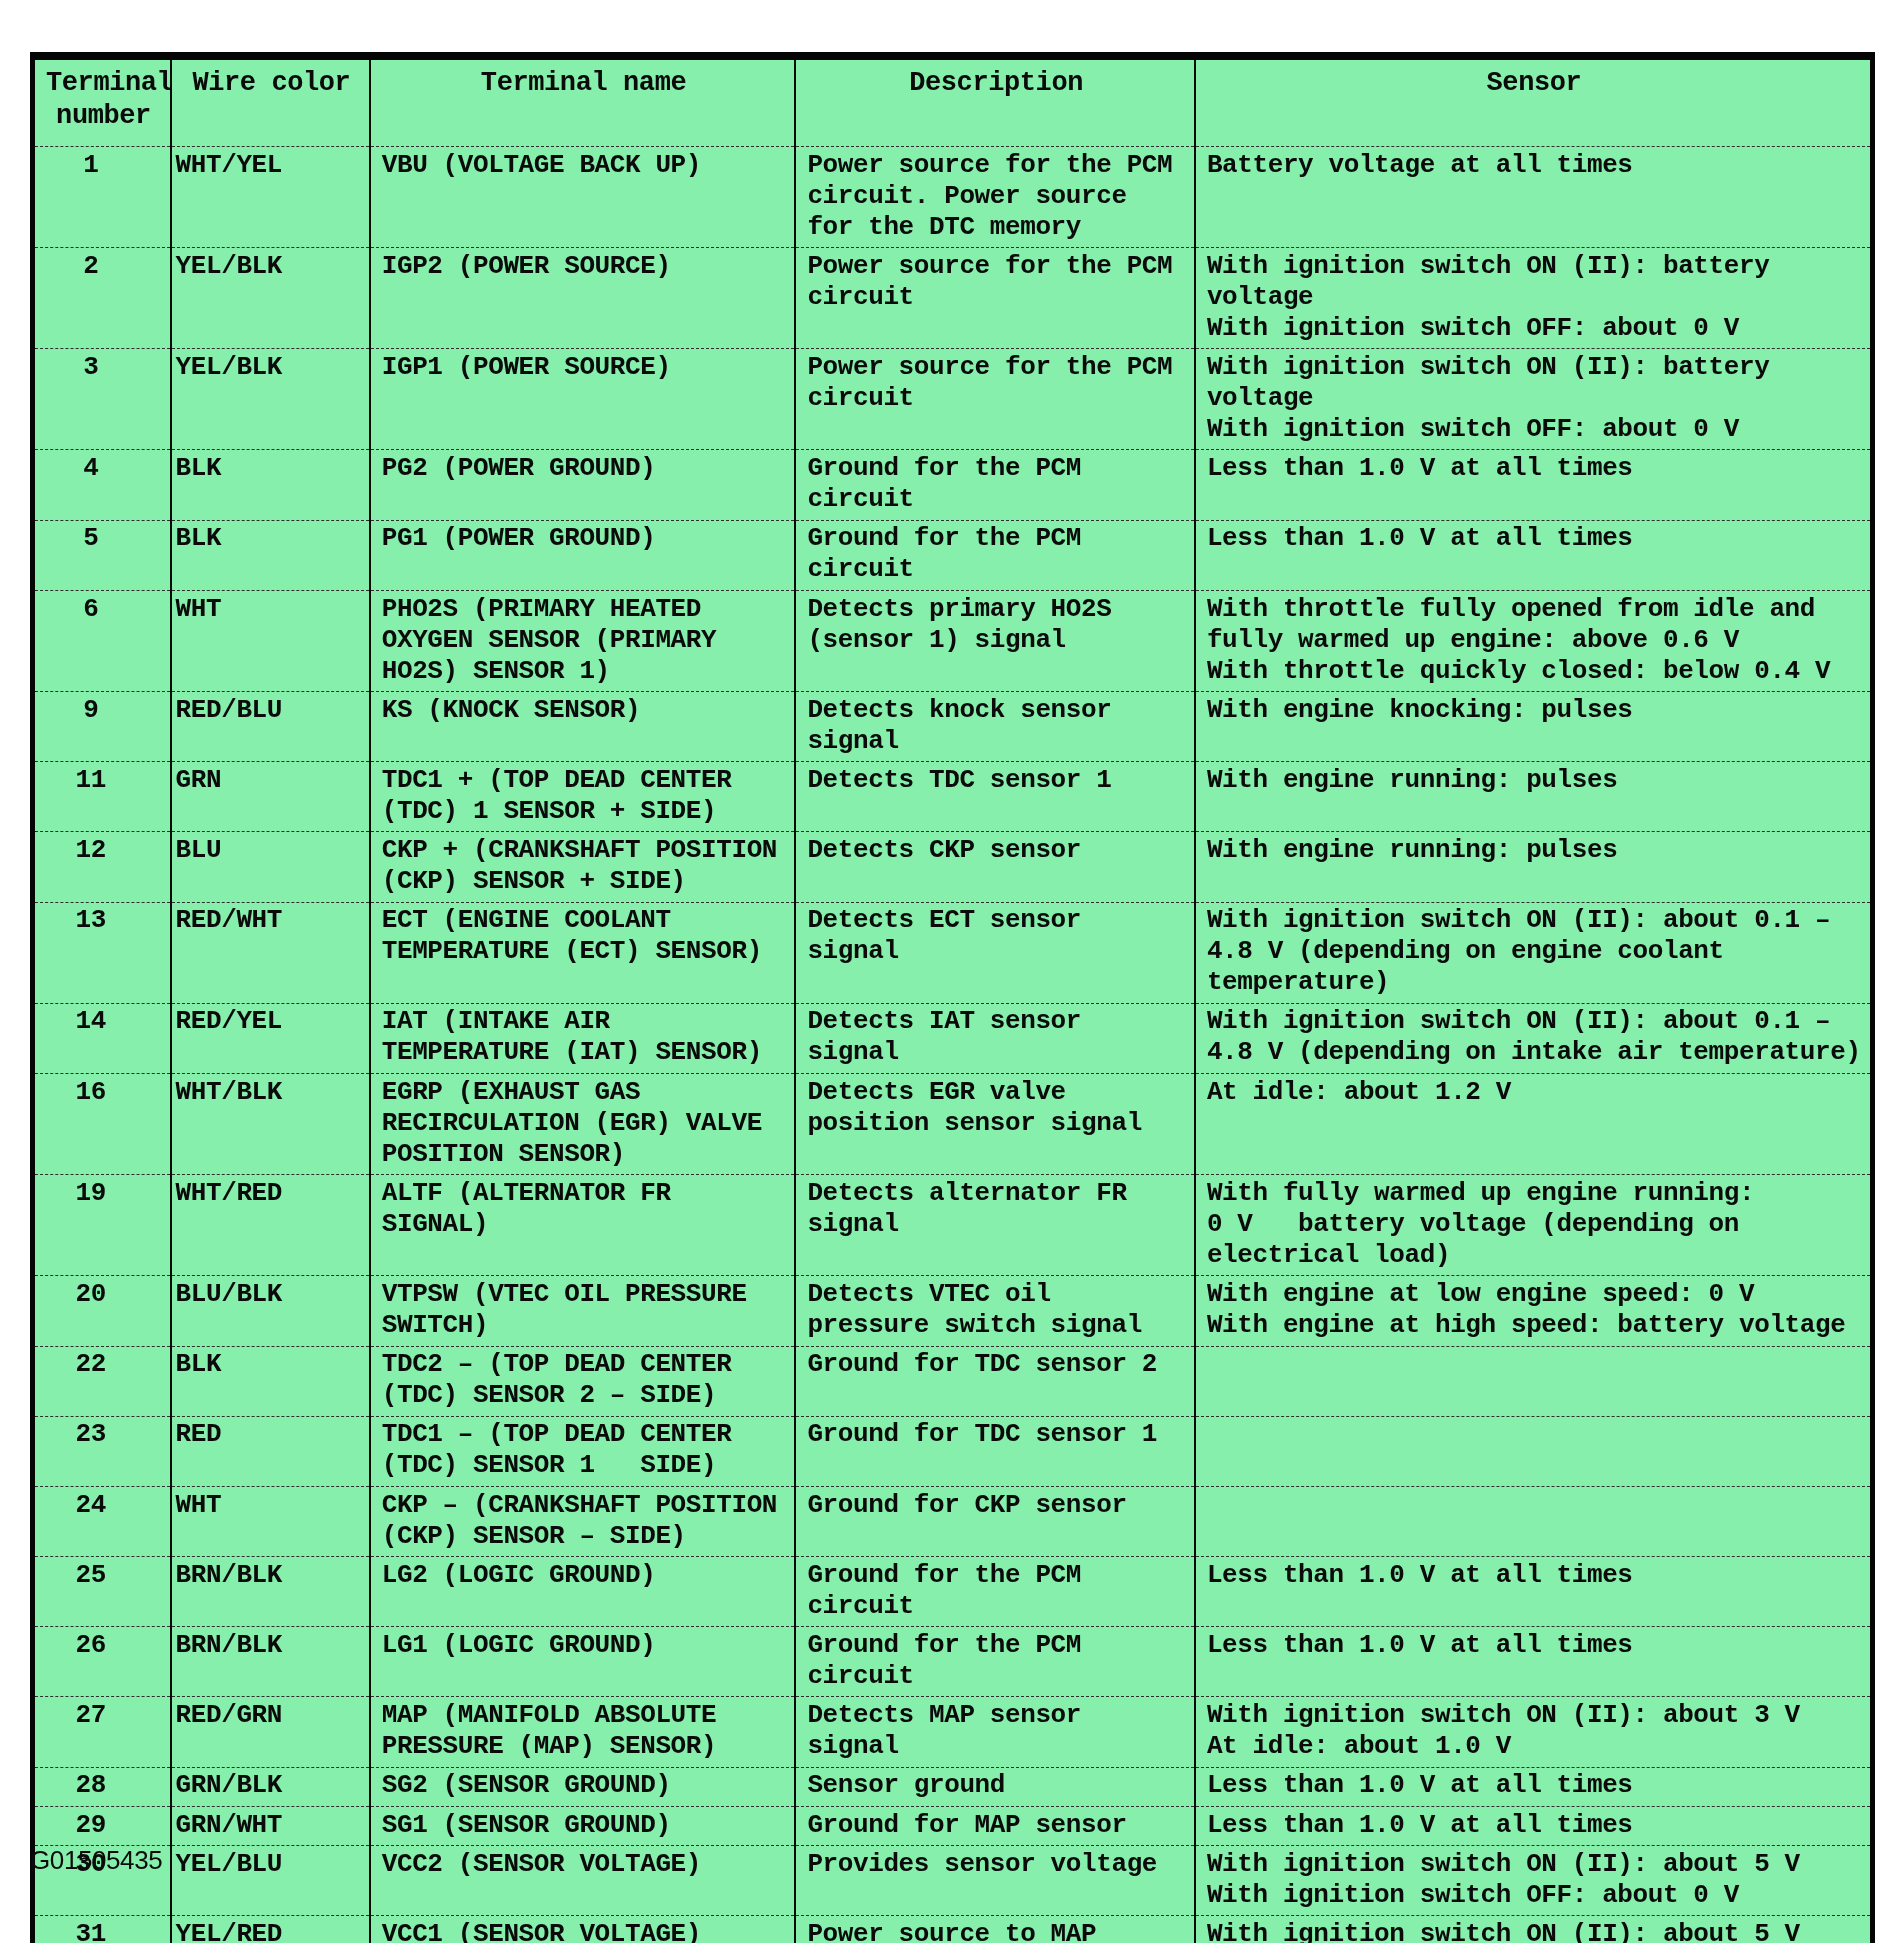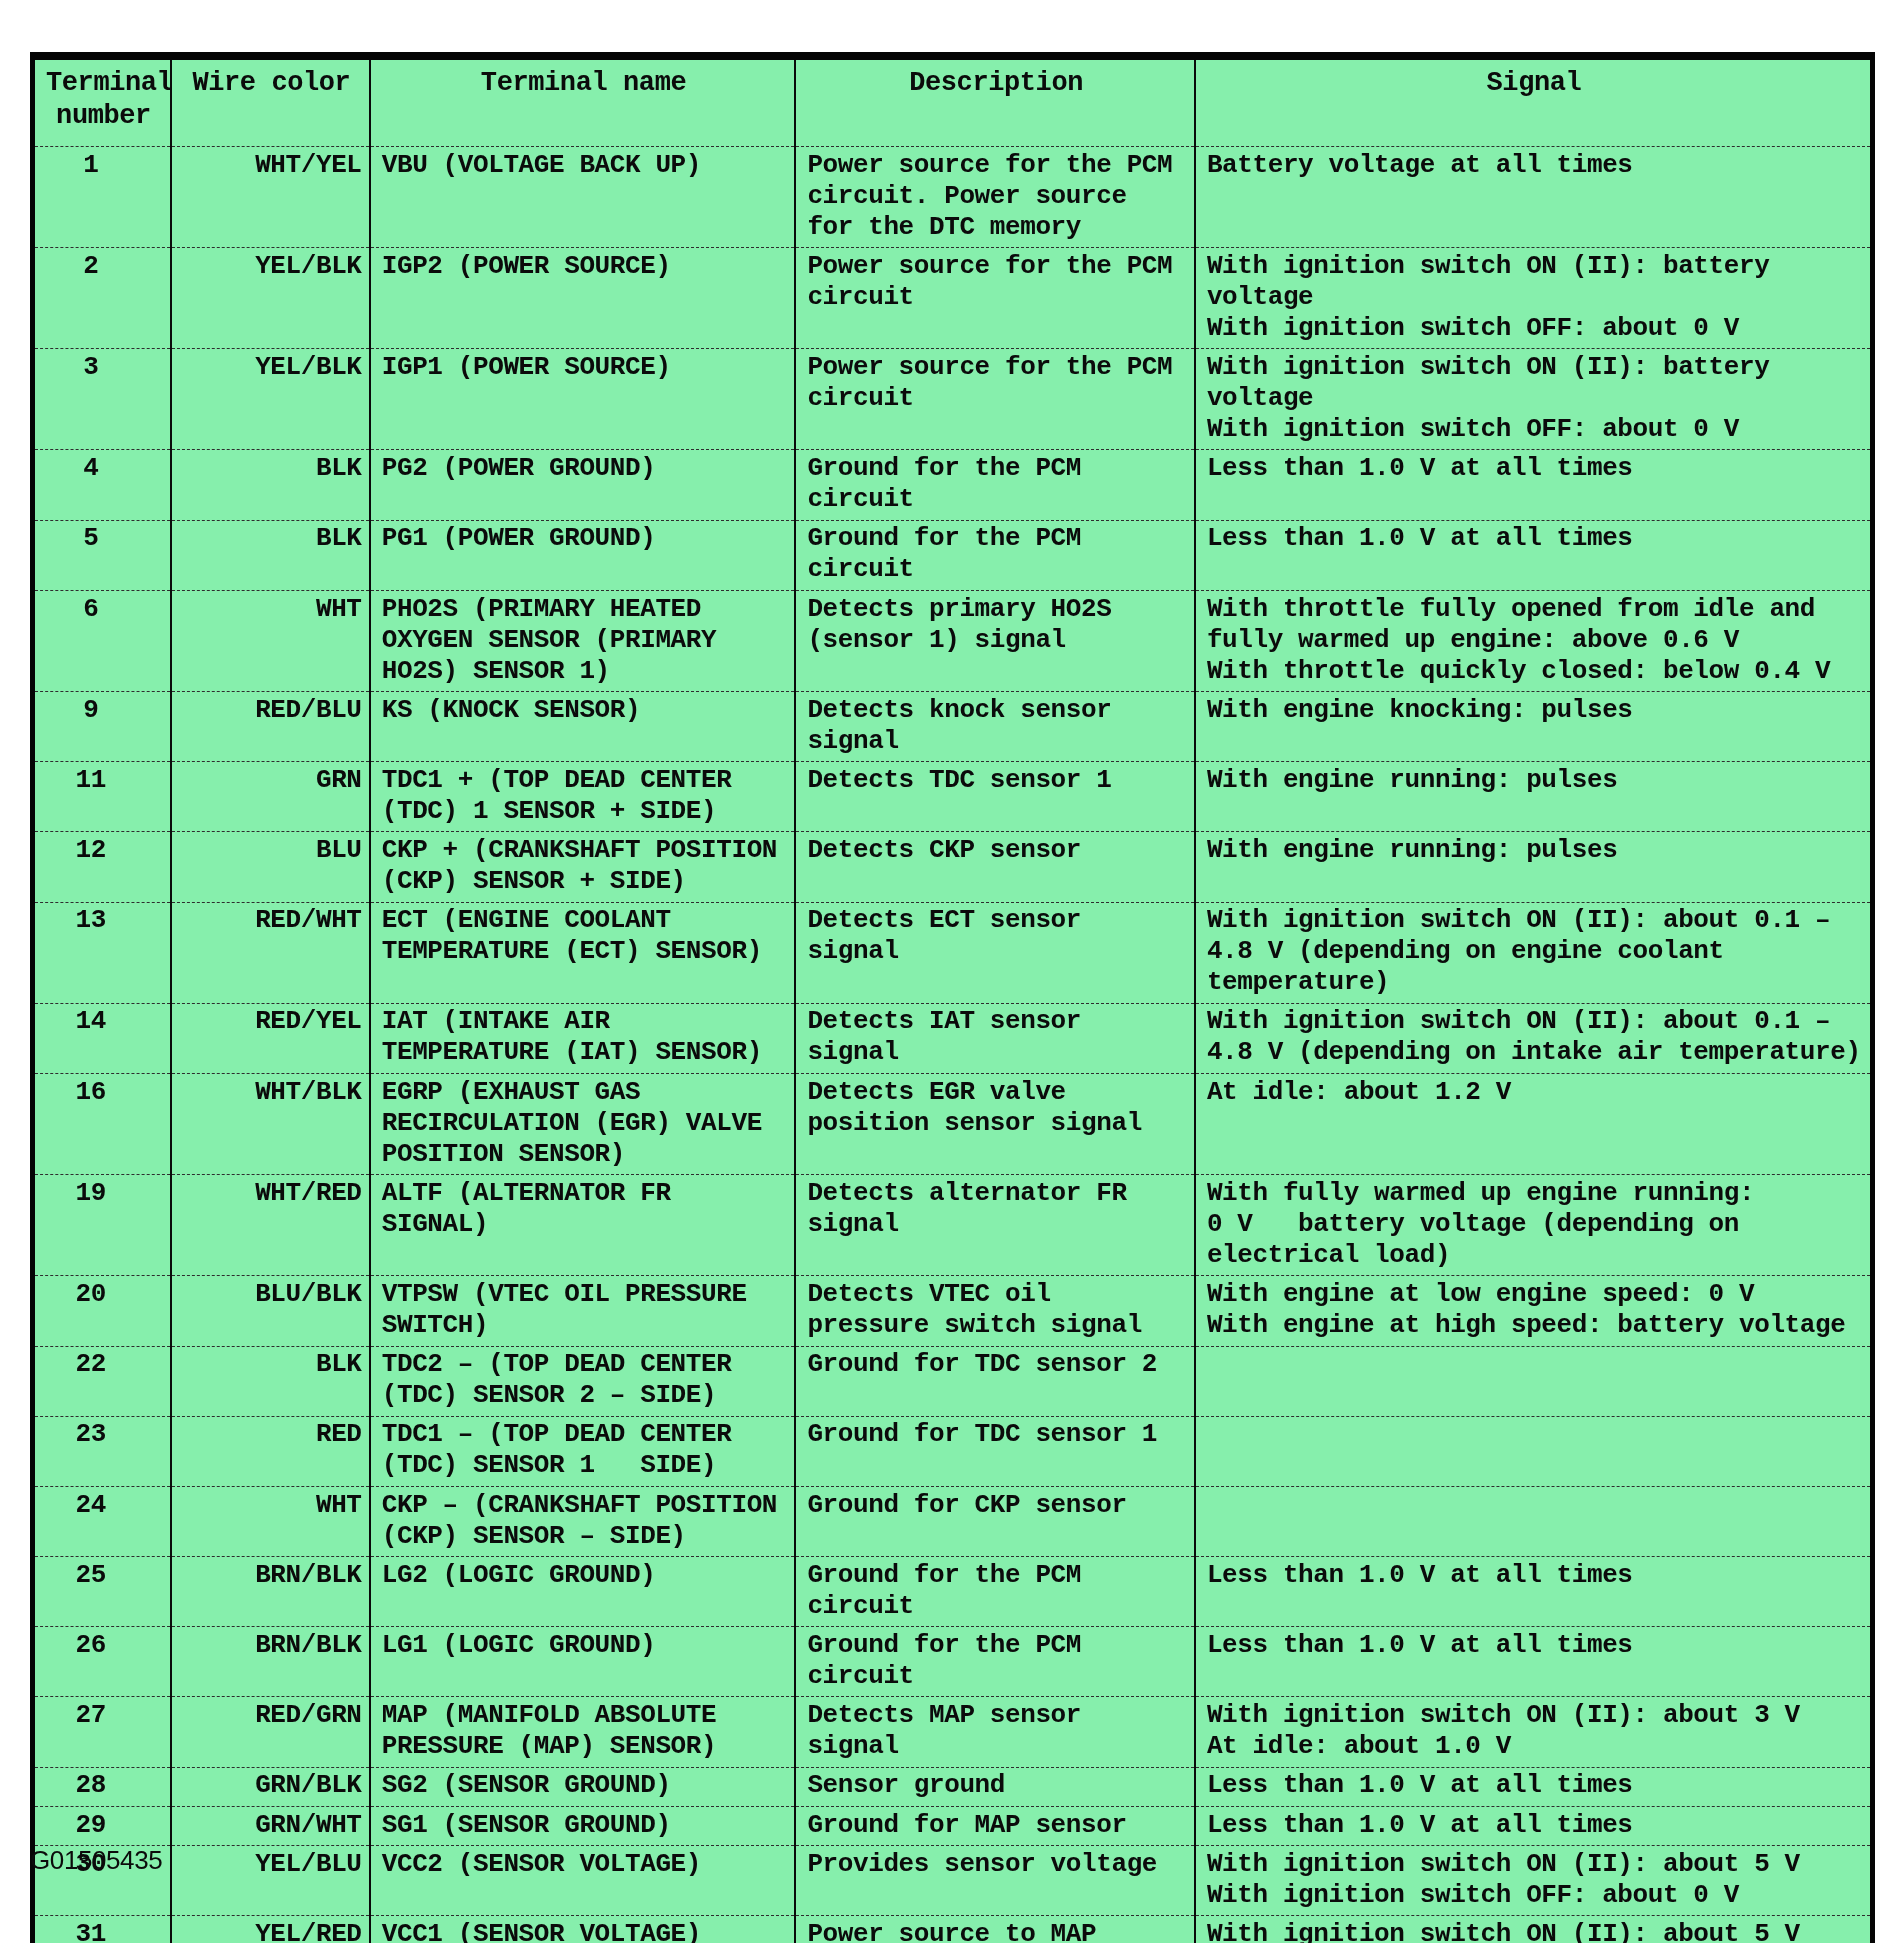--- a/index.html
+++ b/index.html
@@ -57,21 +57,21 @@
     padding-top: 7.2px;
     padding-bottom: 12.7px;
   }
   tbody td {
     font-size: 26px;
     line-height: 31px;
   }
   tbody tr td { border-top: 1.8px dashed #2d2d2d; }
 
   td.cell-num  { text-align: center; padding-left: 0; padding-right: 23.5px; }
-  td.cell-wire { text-align: right; padding-left: 3.6px; padding-right: 7.2px; }
+  td.cell-wire { text-align: left; padding-left: 3.6px; padding-right: 7.2px; }
   td.cell-name, td.cell-desc, td.cell-sig { text-align: left; }
   td.cell-sig .sig-line { white-space: pre-wrap; }
 
   .footer-code {
     position: absolute;
     left: 30px;
     top: 1845px;
     font-size: 26px;
     font-weight: 400;
     letter-spacing: -0.4px;
@@ -89,21 +89,21 @@
       <col class="c-name">
       <col class="c-desc">
       <col class="c-sig">
     </colgroup>
     <thead>
       <tr>
         <th>Terminal number</th>
         <th>Wire color</th>
         <th>Terminal name</th>
         <th>Description</th>
-        <th>Signal</th>
+        <th>Sensor</th>
       </tr>
     </thead>
     <tbody id="table-body">
         <tr>
     <td class="cell-num">1</td>
     <td class="cell-wire">WHT/YEL</td>
     <td class="cell-name">VBU (VOLTAGE BACK UP)</td>
     <td class="cell-desc">Power source for the PCM circuit. Power source for the DTC memory</td>
     <td class="cell-sig">
             <div class="sig-line">Battery voltage at all times</div>

